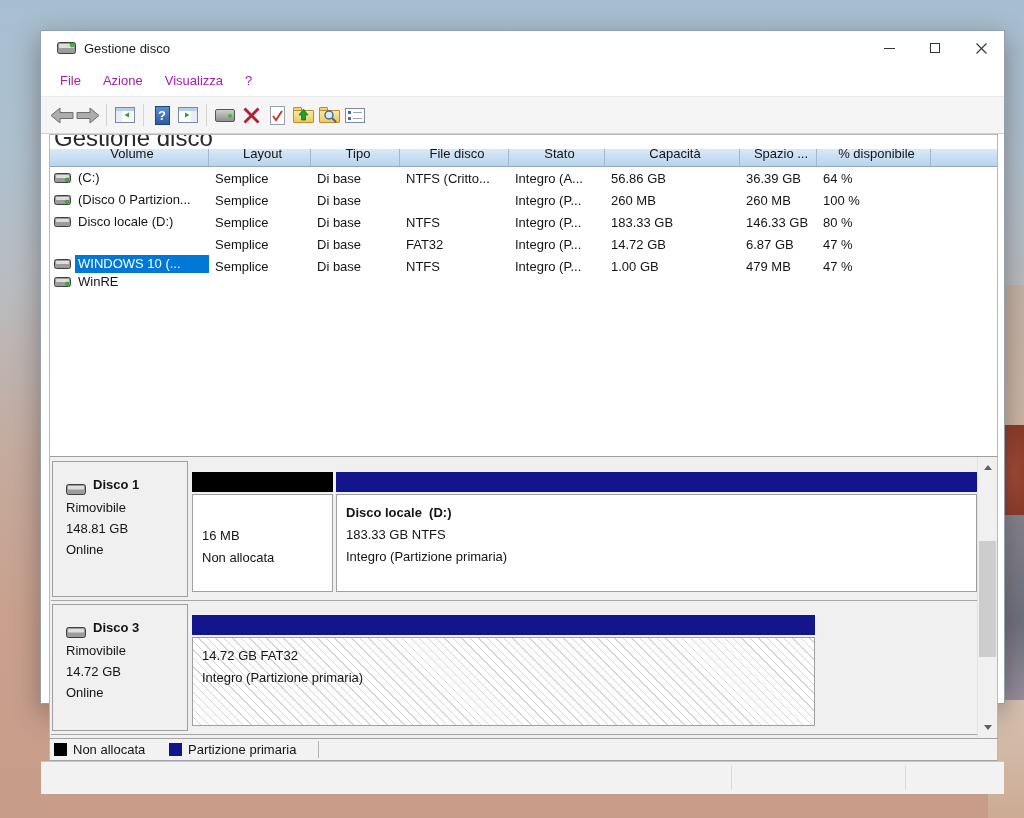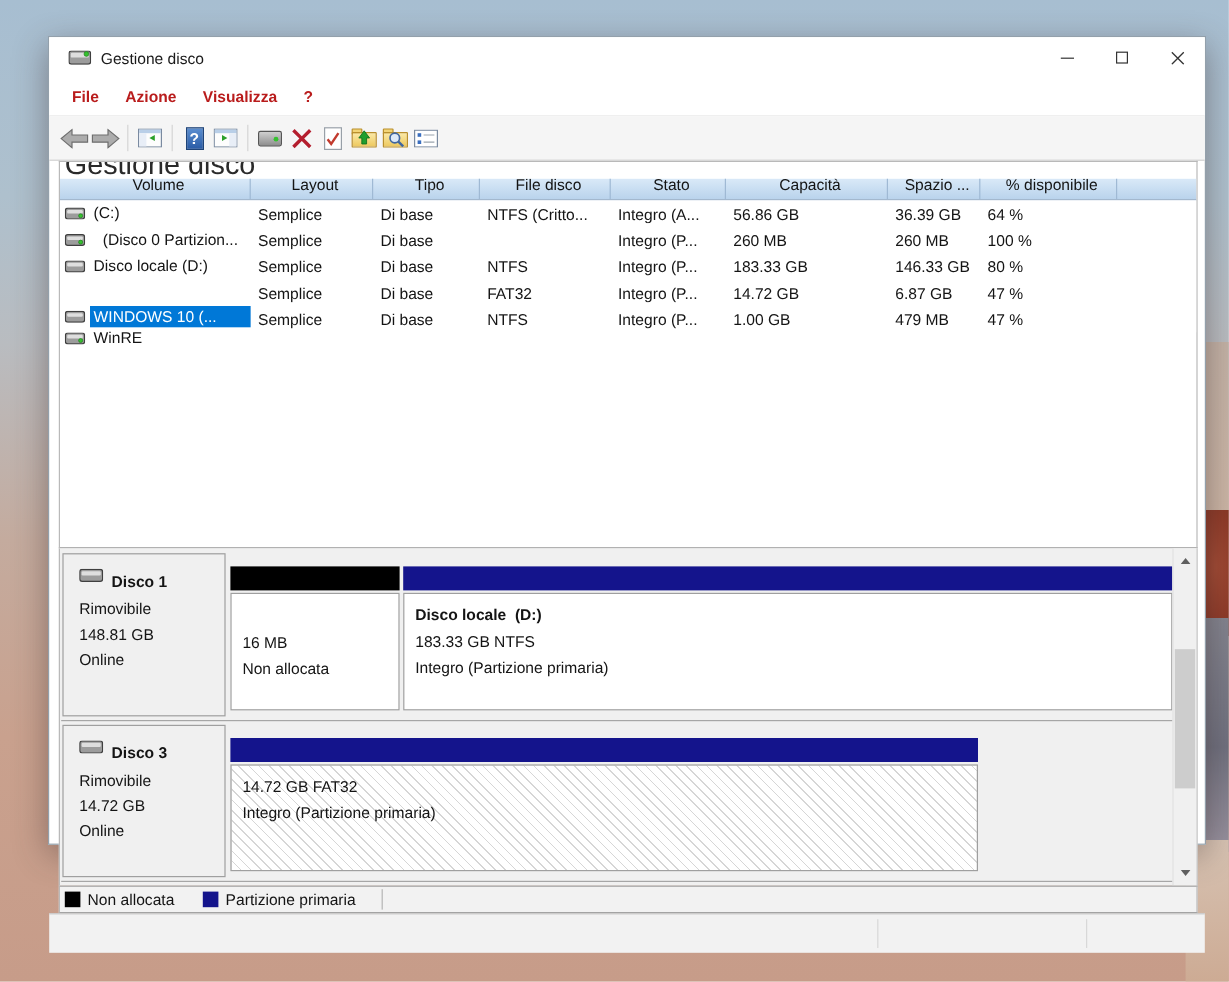--- a/index.html
+++ b/index.html
@@ -15,21 +15,21 @@
   
   .w{position:absolute;left:40px;top:30px;width:965px;height:674px;background:#fff;
      border:1px solid #93a0ab;box-shadow:0 8px 26px rgba(60,45,45,.45);box-sizing:border-box;}
   .titlebar{position:absolute;left:0;top:0;right:0;height:34px;background:#fff;display:flex;align-items:center;}
   .title-text{font-size:13px;color:#1a1a1a;margin-left:8px;}
   .win-ctls{position:absolute;right:0;top:0;height:34px;display:flex;}
   .ctl{width:46px;height:34px;display:flex;align-items:center;justify-content:center;}
   .ctl-min i{display:block;width:11px;height:1px;background:#333;}
   .ctl-max i{display:block;width:10px;height:10px;border:1px solid #333;box-sizing:border-box;}
   .menubar{position:absolute;left:0;top:34px;right:0;height:32px;background:#fff;display:flex;align-items:center;padding-left:8px;border-bottom:1px solid #ececec;box-sizing:border-box;}
-  .menu-item{font-size:13px;color:#b91c1c;padding:4px 11px;font-weight:bold;}
+  .menu-item{font-size:13px;color:#a21caf;padding:4px 11px;}
   .toolbar{position:absolute;left:0;top:66px;right:0;height:37px;background:#f5f5f5;border-bottom:1px solid #d2d2d2;display:flex;align-items:center;padding-left:8px;box-sizing:border-box;}
   .tb-btn{width:26px;height:26px;display:flex;align-items:center;justify-content:center;}
   .tb-sep{width:1px;height:22px;background:#d5d5d5;margin:0 5px;}
   .tb-help{width:15px;height:19px;background:linear-gradient(#5b8ed0,#2a5ca6);border:1px solid #1e4479;color:#fff;font-weight:bold;font-size:13px;display:flex;align-items:center;justify-content:center;box-sizing:border-box;}
   .tb-help::after{content:"?";}
   .tb-device{position:relative;width:20px;height:13px;border:1px solid #555;border-radius:2px;background:linear-gradient(#cfcfcf,#8f8f8f);box-sizing:border-box;}
   .tb-device::after{content:"";position:absolute;right:2px;top:4px;width:4px;height:4px;border-radius:50%;background:#35c12f;}
   .tb-doc{position:relative;width:15px;height:19px;background:#fff;border:1px solid #98a0a8;box-sizing:border-box;display:flex;align-items:center;justify-content:center;}
   .folder{position:relative;width:21px;height:16px;}
   .folder::before{content:"";position:absolute;left:0;top:0;width:9px;height:5px;background:#f2d477;border:1px solid #b98f2d;border-radius:1px;box-sizing:border-box;}
@@ -47,21 +47,21 @@
   .lv-cell{box-sizing:border-box;padding-left:6px;white-space:nowrap;overflow:hidden;flex-shrink:0;}
   .vol-cell{display:flex;align-items:center;padding-left:4px;}
   .vol-cell svg{flex-shrink:0;}
   .vol-label{flex:1;margin-left:4px;padding:1px 3px 2px;white-space:nowrap;overflow:hidden;}
   .vol-label.sel{background:#0078d7;color:#fff;}
 
   
   .bottom-pane{position:absolute;left:8px;top:426px;width:949px;height:281px;background:#f0f0f0;border-left:1px solid #b9b9b9;border-right:1px solid #b9b9b9;box-sizing:border-box;}
   .disk-row{position:absolute;left:1px;width:927px;border-bottom:1px solid #a6a6a6;}
   .disk-cell{position:absolute;left:1px;top:2px;bottom:3px;width:136px;background:#f0f0f0;border:1px solid #9f9f9f;box-sizing:border-box;padding:12px 0 0 13px;font-size:13px;color:#141414;line-height:21px;}
-  .disk-cell .dname{font-weight:bold;display:flex;align-items:flex-start;gap:7px;margin-bottom:2px;}
+  .disk-cell .dname{font-weight:bold;display:flex;align-items:flex-end;gap:7px;margin-bottom:2px;}
   .part{position:absolute;top:13px;bottom:8px;}
   .part-bar{position:absolute;left:0;right:0;top:0;height:20px;}
   .bar-black{background:#000;}
   .bar-navy{background:#14148c;}
   .part-body{position:absolute;left:0;right:0;top:22px;bottom:0;background:#fff;border:1px solid #9f9f9f;box-sizing:border-box;font-size:13px;color:#141414;line-height:22px;overflow:hidden;}
   .part-body.hatch{background:repeating-linear-gradient(45deg,#ffffff 0px,#ffffff 5px,#d6d6d6 5px,#d6d6d6 6px);}
   .part-body .inner{padding:7px 0 0 9px;}
   .part-body .pad-tall{padding-top:30px;}
   .ptitle{font-weight:bold;}
 
@@ -226,21 +226,21 @@
           <div class="lv-cell" style="width:102px;">Semplice</div>
           <div class="lv-cell" style="width:89px;">Di base</div>
           <div class="lv-cell" style="width:109px;">NTFS (Critto...</div>
           <div class="lv-cell" style="width:96px;">Integro (A...</div>
           <div class="lv-cell" style="width:135px;">56.86 GB</div>
           <div class="lv-cell" style="width:77px;">36.39 GB</div>
           <div class="lv-cell" style="width:114px;">64 %</div>
         </div>
 
         <div class="lv-row">
-          <div class="lv-cell vol-cell" style="width:159px;text-align:center;">
+          <div class="lv-cell vol-cell" style="width:159px;">
             <svg width="17" height="10">
                 <rect x="0.5" y="0.5" width="16" height="9" rx="2" fill="#9c9c9c" stroke="#3f3f3f"></rect>
                 <rect x="2" y="2" width="13" height="3" rx="1" fill="#dedede"></rect>
                 <circle cx="13.2" cy="6.8" r="1.7" fill="#35c12f" stroke="#1b7a18" stroke-width="0.5"></circle>
               </svg>
             <span class="vol-label">(Disco 0 Partizion...</span>
           </div>
           <div class="lv-cell" style="width:102px;">Semplice</div>
           <div class="lv-cell" style="width:89px;">Di base</div>
           <div class="lv-cell" style="width:109px;"></div>

